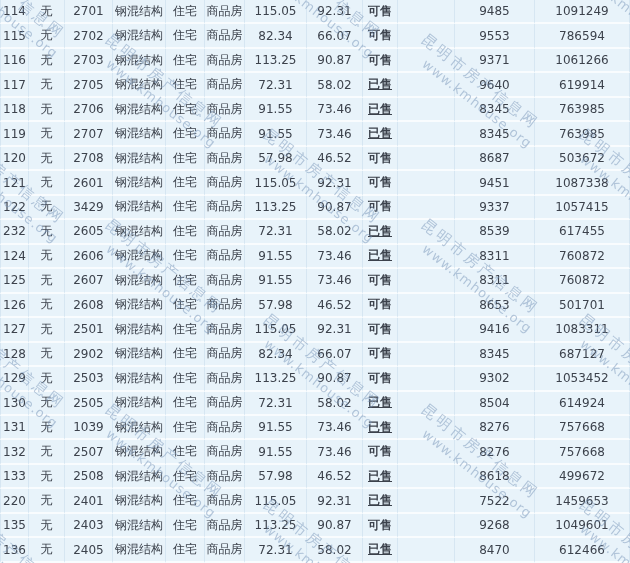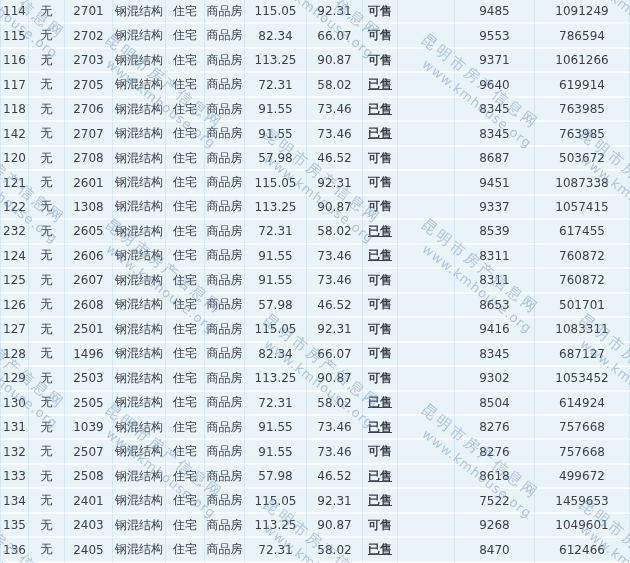--- a/index.html
+++ b/index.html
@@ -115,21 +115,21 @@
     <td>住宅</td>
     <td>商品房</td>
     <td>91.55</td>
     <td>73.46</td>
     <td class="c-status st-red">已售</td>
     <td class="c-gap"></td>
     <td>8345</td>
     <td>763985</td>
   </tr>
         <tr>
-    <td>142</td>
+    <td>119</td>
     <td>无</td>
     <td class="c-unit">2707</td>
     <td>钢混结构</td>
     <td>住宅</td>
     <td>商品房</td>
     <td>91.55</td>
     <td>73.46</td>
     <td class="c-status st-red">已售</td>
     <td class="c-gap"></td>
     <td>8345</td>
@@ -159,21 +159,21 @@
     <td>115.05</td>
     <td>92.31</td>
     <td class="c-status st-green">可售</td>
     <td class="c-gap"></td>
     <td>9451</td>
     <td>1087338</td>
   </tr>
         <tr>
     <td>122</td>
     <td>无</td>
-    <td class="c-unit">1308</td>
+    <td class="c-unit">3429</td>
     <td>钢混结构</td>
     <td>住宅</td>
     <td>商品房</td>
     <td>113.25</td>
     <td>90.87</td>
     <td class="c-status st-green">可售</td>
     <td class="c-gap"></td>
     <td>9337</td>
     <td>1057415</td>
   </tr>
@@ -243,21 +243,21 @@
     <td>115.05</td>
     <td>92.31</td>
     <td class="c-status st-green">可售</td>
     <td class="c-gap"></td>
     <td>9416</td>
     <td>1083311</td>
   </tr>
         <tr>
     <td>128</td>
     <td>无</td>
-    <td class="c-unit">1496</td>
+    <td class="c-unit">2902</td>
     <td>钢混结构</td>
     <td>住宅</td>
     <td>商品房</td>
     <td>82.34</td>
     <td>66.07</td>
     <td class="c-status st-green">可售</td>
     <td class="c-gap"></td>
     <td>8345</td>
     <td>687127</td>
   </tr>
@@ -325,21 +325,21 @@
     <td>住宅</td>
     <td>商品房</td>
     <td>57.98</td>
     <td>46.52</td>
     <td class="c-status st-red">已售</td>
     <td class="c-gap"></td>
     <td>8618</td>
     <td>499672</td>
   </tr>
         <tr>
-    <td>134</td>
+    <td>220</td>
     <td>无</td>
     <td class="c-unit">2401</td>
     <td>钢混结构</td>
     <td>住宅</td>
     <td>商品房</td>
     <td>115.05</td>
     <td>92.31</td>
     <td class="c-status st-red">已售</td>
     <td class="c-gap"></td>
     <td>7522</td>

